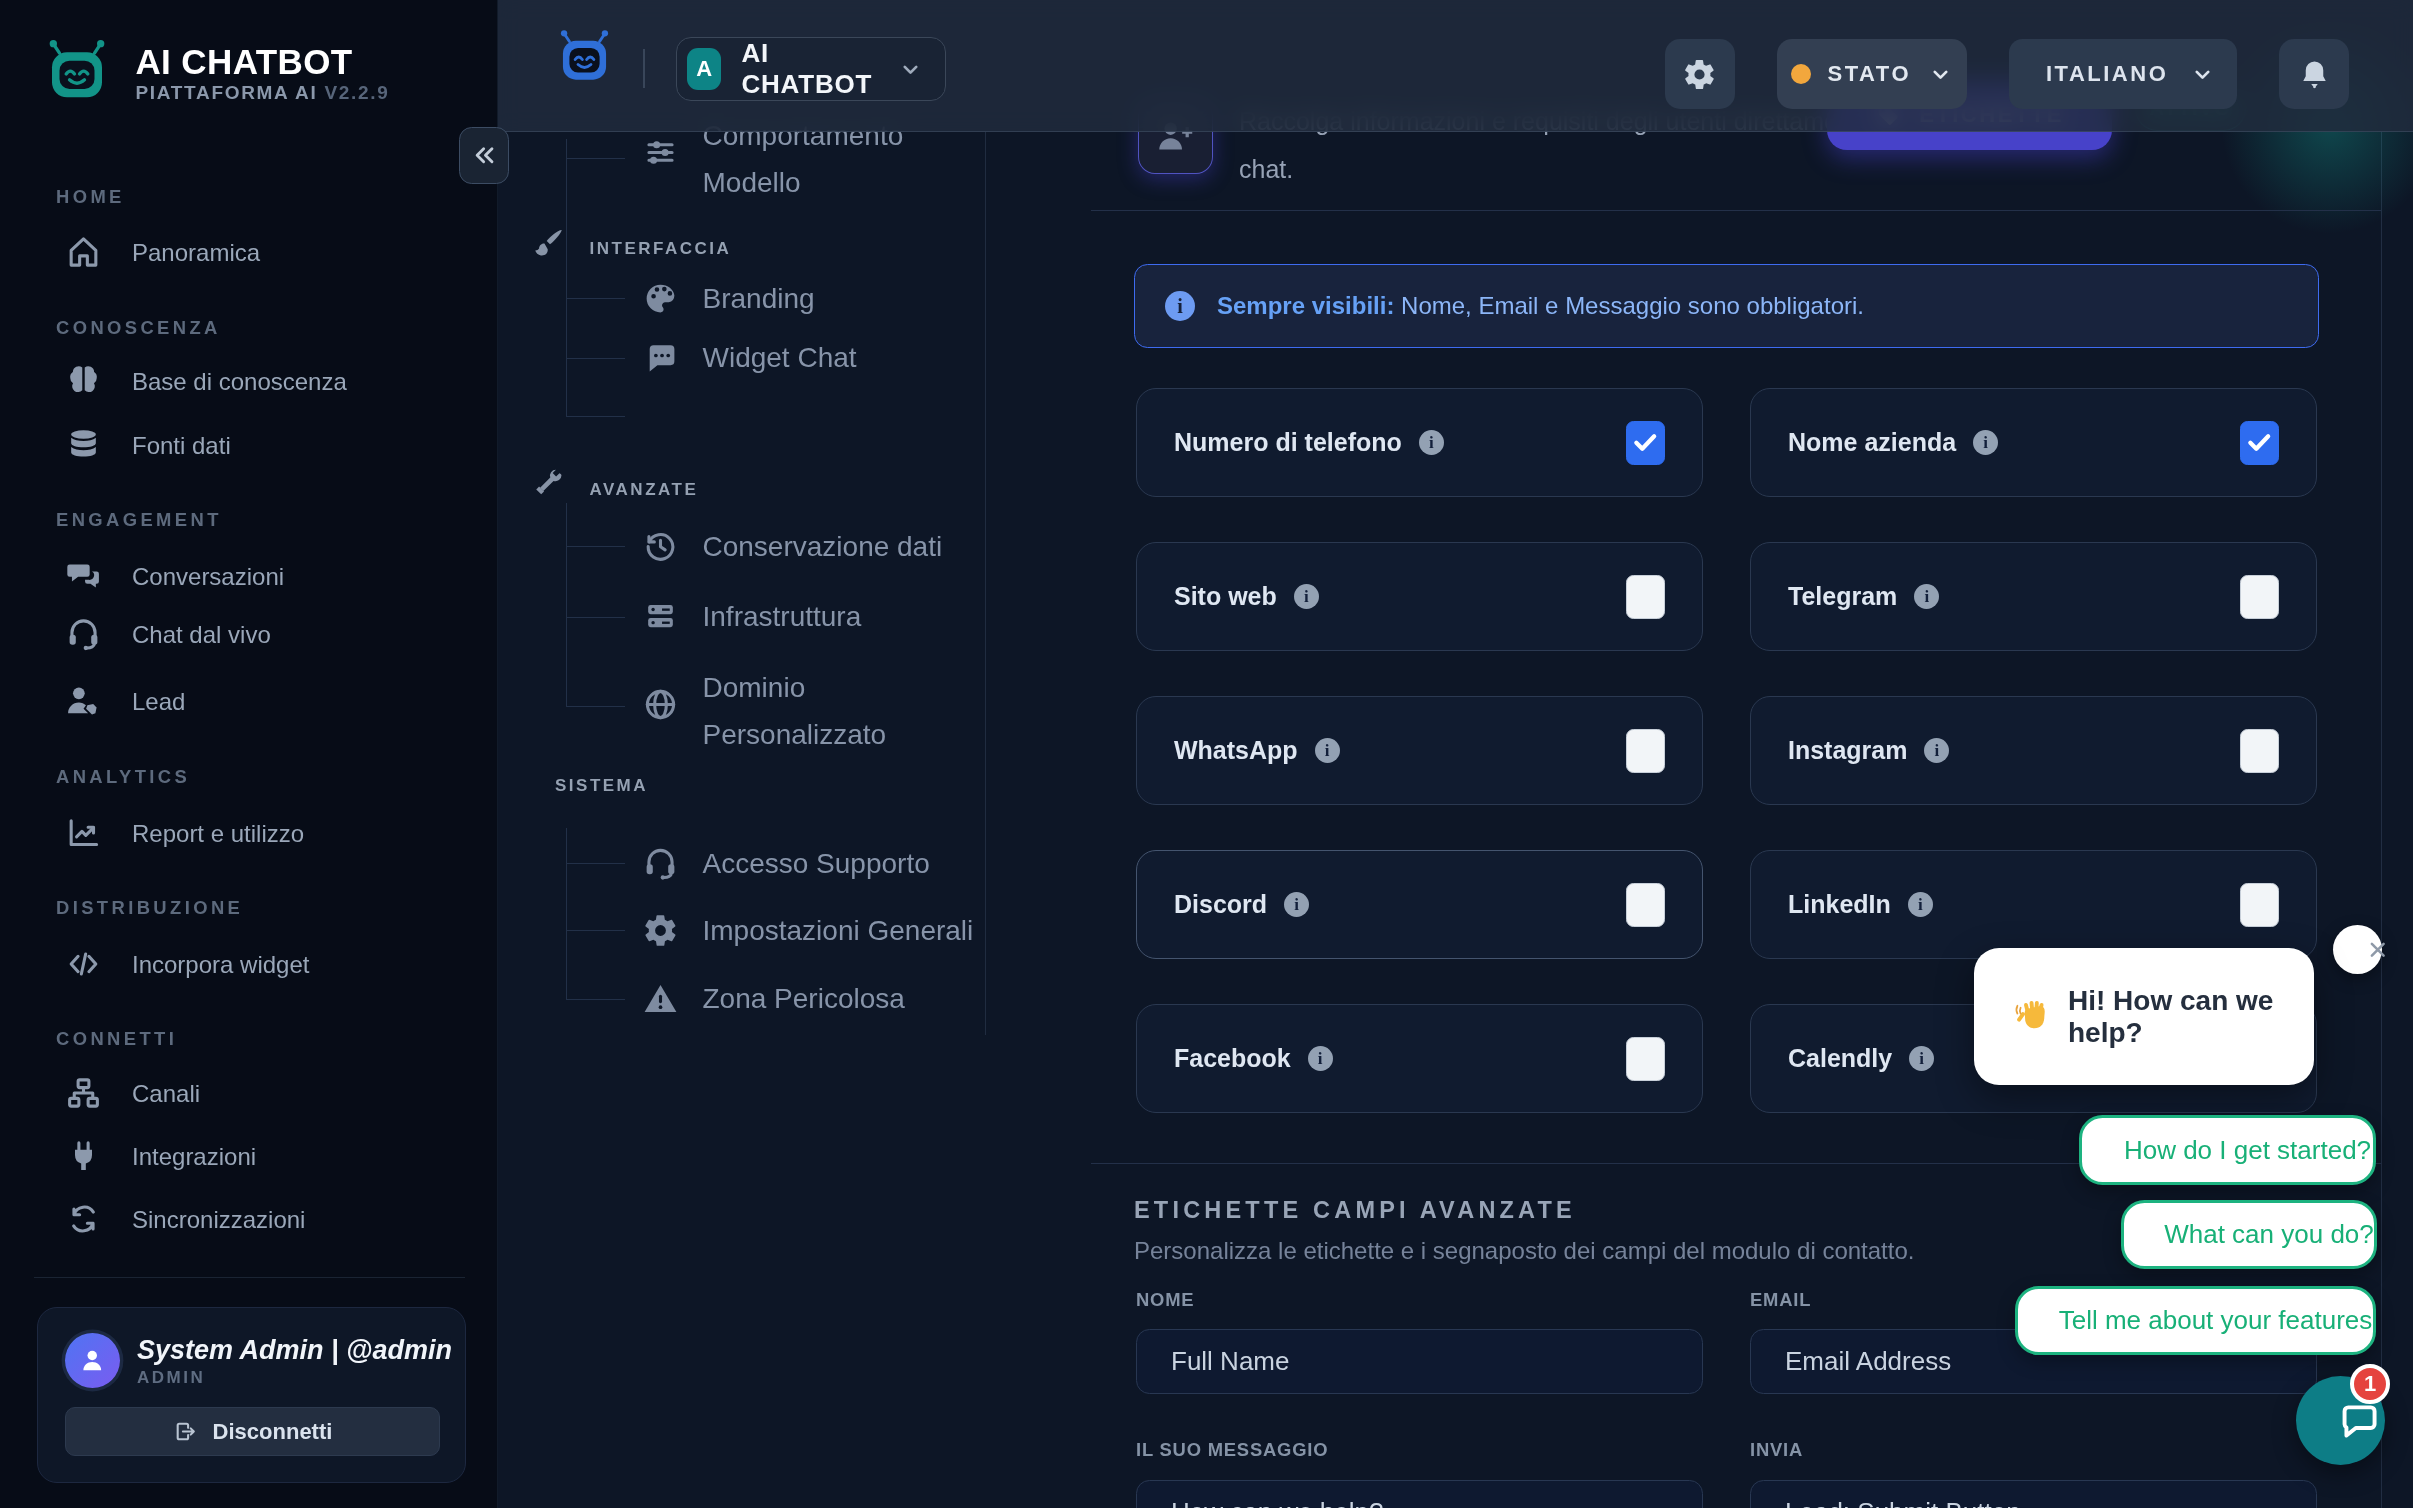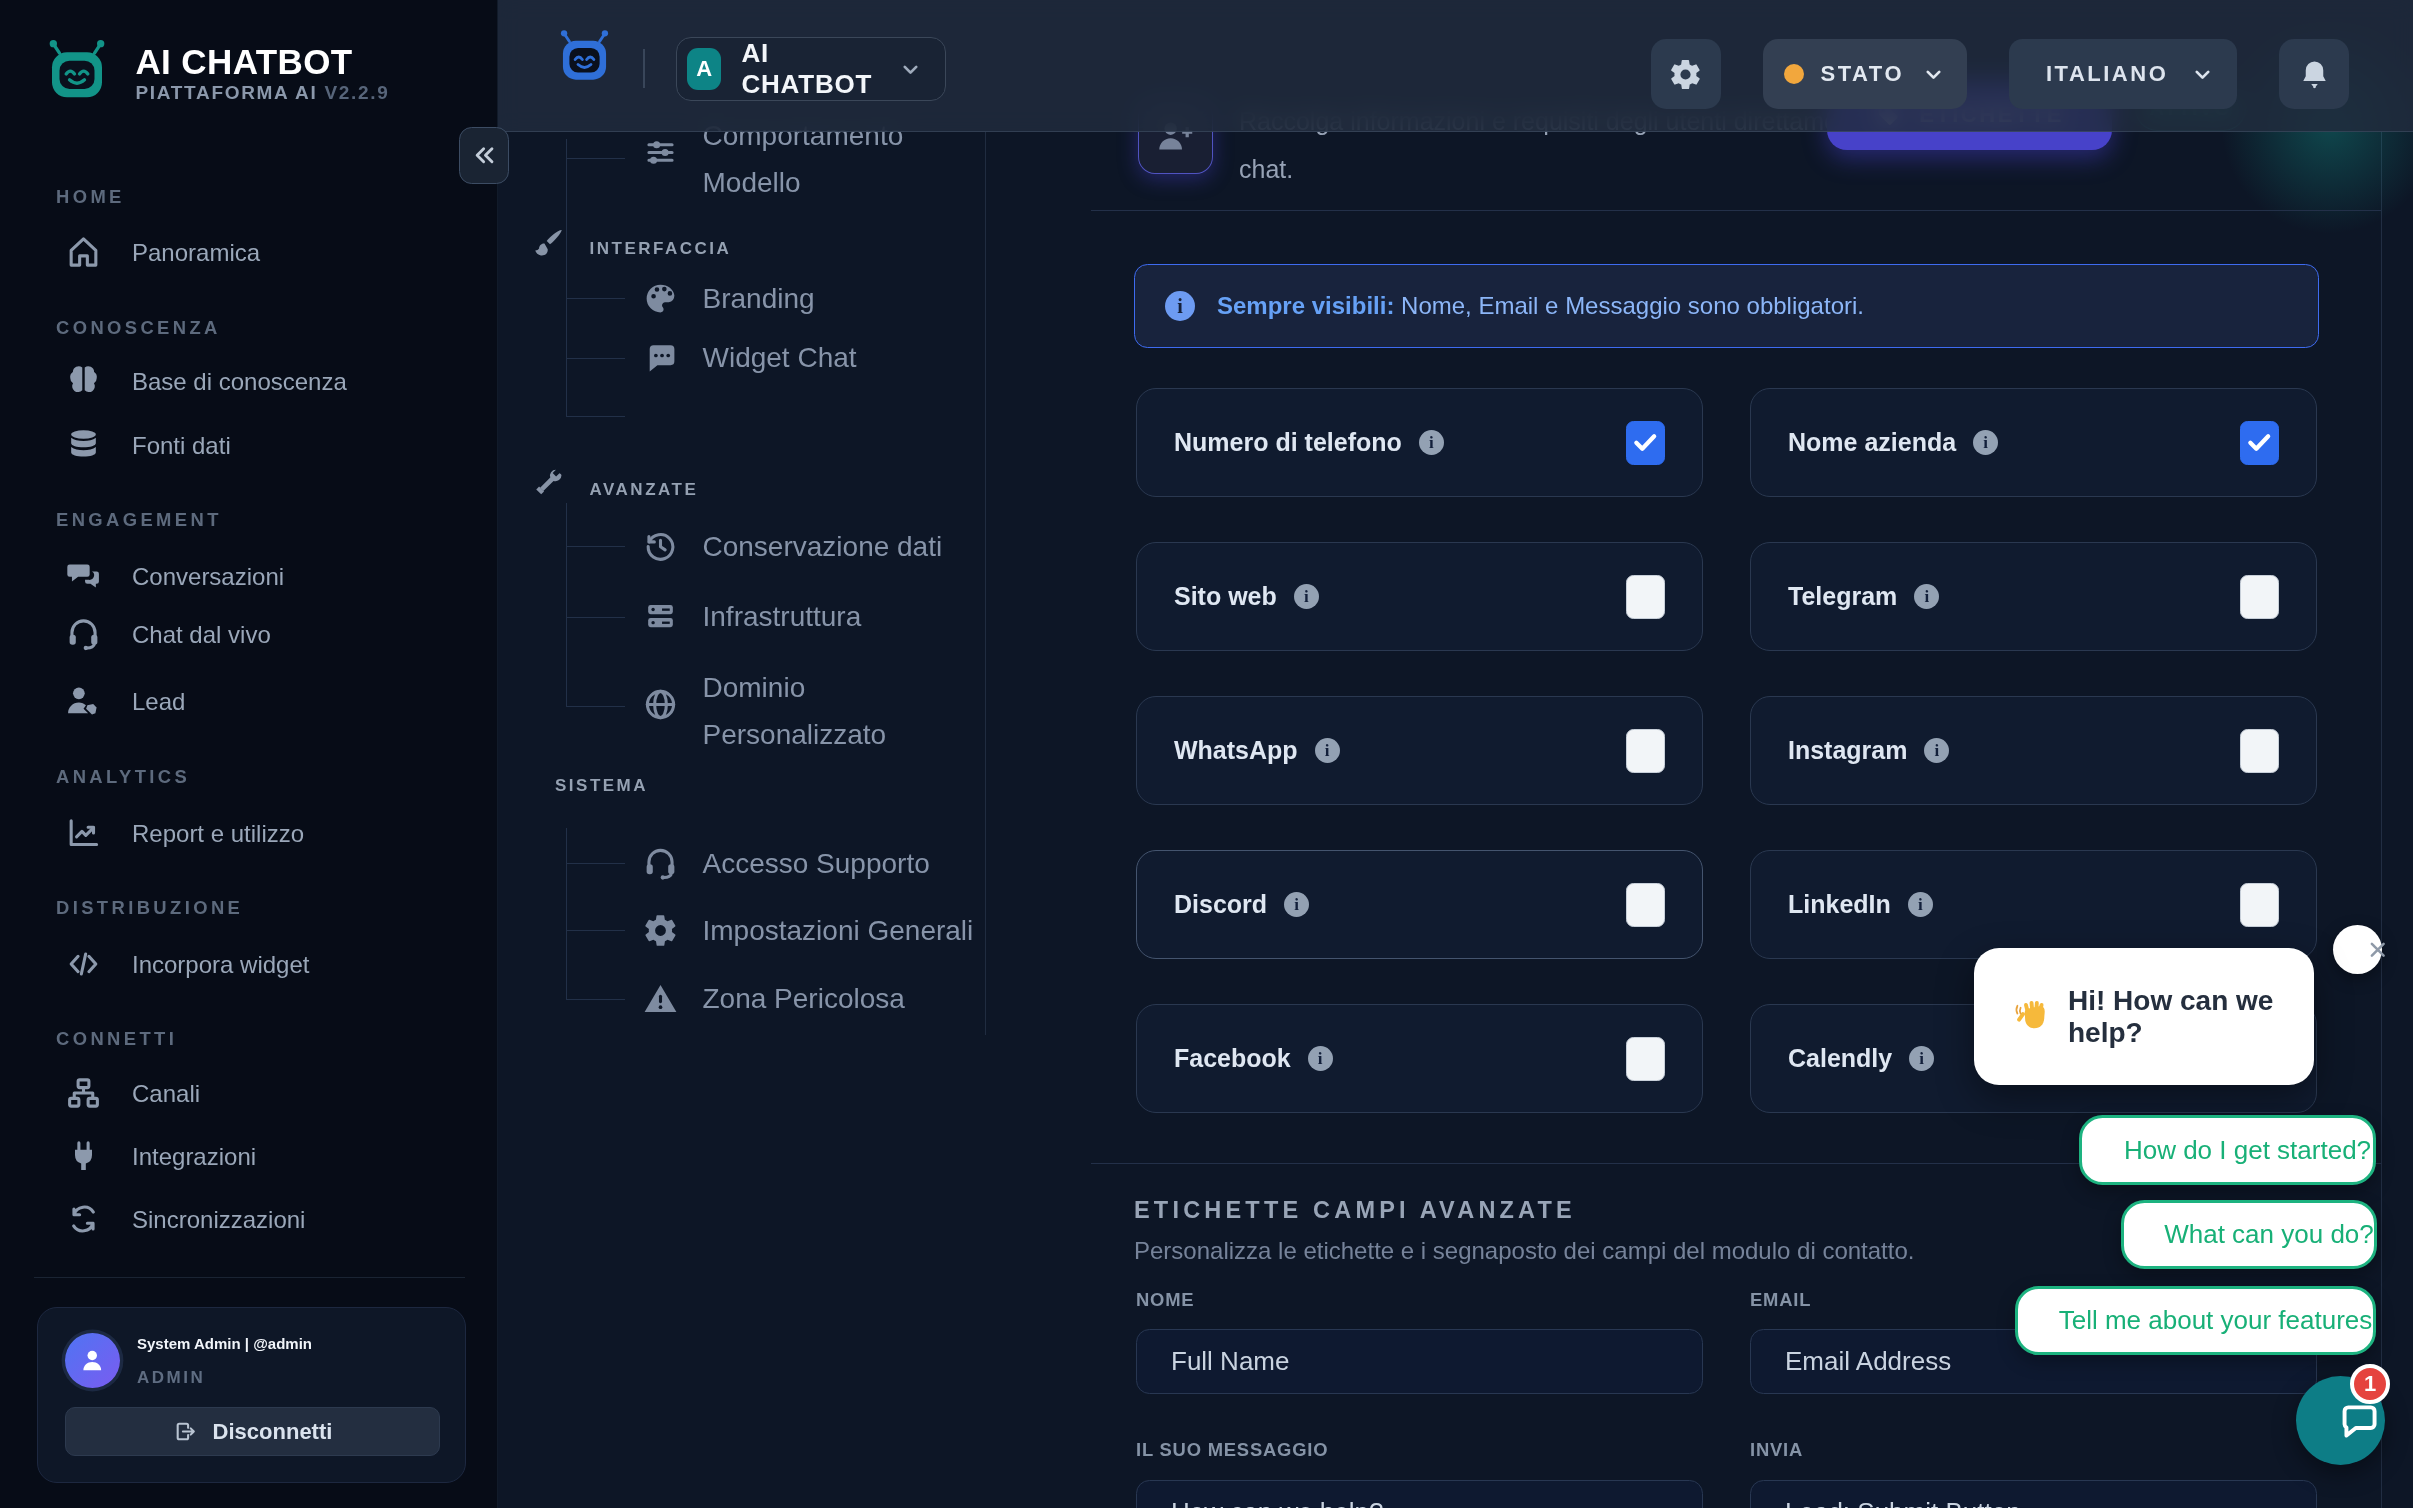--- a/index.html
+++ b/index.html
@@ -22,21 +22,21 @@
               font-size:18.4px; font-weight:800; letter-spacing:3.4px; }
   .side-item { position:absolute; left:65px; transform:translateY(-50%); display:flex;
                align-items:center; gap:30px; color:#9aa7b9; font-size:24px; cursor:pointer; }
   .side-item .ico { width:37px; height:37px; color:#8founds; color:#8c99ac; }
   .side-div { position:absolute; left:34px; top:1277px; width:431px; height:0.8px; background:#1a2433; }
   .user-card { position:absolute; left:37px; top:1307px; width:429px; height:176px;
                background:#0e1727; border:0.8px solid #1d2840; border-radius:20px; }
   .avatar { position:absolute; left:27px; top:25px; width:55px; height:55px; border-radius:50%;
             background:linear-gradient(135deg,#4f74f3,#7a5cf0); display:flex; align-items:center;
             justify-content:center; color:#fff; box-shadow:0 0 0 3.4px #1c2942; }
-  .user-name { position:absolute; left:99px; top:27px; color:#f1f5fa; font-size:15px; font-weight:700; }
+  .user-name { position:absolute; left:99px; top:27px; color:#f1f5fa; font-size:27px; font-weight:700;font-style:italic; }
   .user-role { position:absolute; left:99px; top:60px; color:#5f6d82; font-size:17px;
                font-weight:700; letter-spacing:2.5px; }
   .logout-btn { position:absolute; left:27px; top:99px; width:375px; height:49px;
                 background:#232e40; border:0.8px solid #2d3a4f; border-radius:10px; display:flex;
                 align-items:center; justify-content:center; gap:15px; color:#dbe3ee;
                 font-size:22px; font-weight:600; cursor:pointer; }
   .logout-btn .ico { width:25px; height:25px; color:#b9c4d2; }
 
   
   #topbar { position:absolute; left:498px; top:0; width:1916px; height:132px;
@@ -50,21 +50,21 @@
               display:flex; align-items:center; gap:20px; padding:0 22px 0 10px; cursor:pointer; }
   .bot-avatar { width:42px; height:42px; border-radius:11px; background:#0d8486; color:#fff;
                 font-size:22px; font-weight:800; display:flex; align-items:center; justify-content:center; }
   .bot-name { color:#f3f6fa; font-size:26px; font-weight:800; letter-spacing:0.8px; }
   .bot-pill .ico, .hd-chevron { width:25px; height:25px; color:#9fabbc; }
   .hd-right { position:absolute; right:65px; top:39px; display:flex; align-items:center; gap:42px; }
   .hd-btn { width:70px; height:70px; background:#2c3a4e; border-radius:15px; display:flex;
             align-items:center; justify-content:center; color:#cbd5e1; cursor:pointer; }
   .hd-btn .ico { width:35px; height:35px; }
   .status-pill { height:70px; background:#333f52; border-radius:15px; display:flex; align-items:center;
-                 gap:17px; padding:0 21px; cursor:pointer; }
+                 gap:17px; padding:0 14px; cursor:pointer; }
   .status-dot { width:20px; height:20px; border-radius:50%; background:#f2a73d; }
   .status-pill span { color:#e2e8f0; font-size:22px; font-weight:800; letter-spacing:2.5px; }
   .lang-select { width:228px; height:70px; background:#2c3a4e; border-radius:13.4px; display:flex;
                  align-items:center; justify-content:space-between; padding:0 22px 0 37px; cursor:pointer; }
   .lang-select span { color:#dde4ee; font-size:22px; font-weight:800; letter-spacing:2.5px; }
   #collapse-btn { position:absolute; left:459px; top:127px; width:50px; height:57px;
                   background:#1a2433; border:1.7px solid #3c4c63; border-radius:12.6px; z-index:40;
                   display:flex; align-items:center; justify-content:center; color:#c3cdd9; cursor:pointer; }
   #collapse-btn .ico { width:28.5px; height:28.5px; }
 

